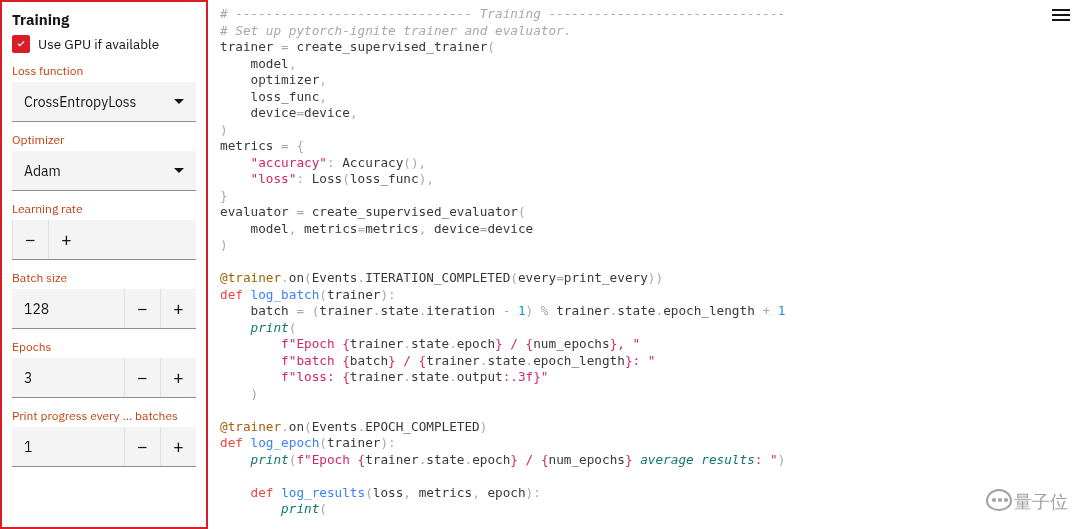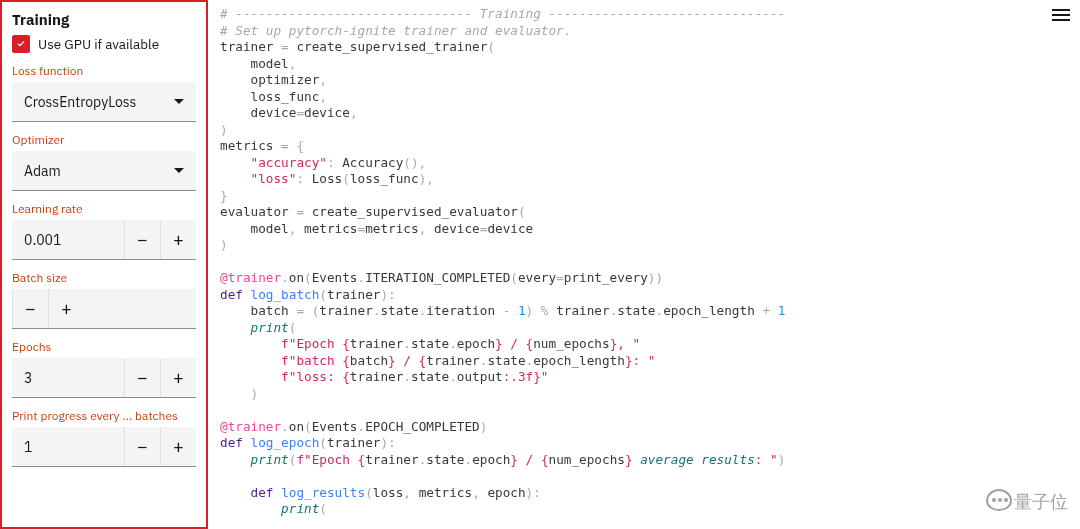--- a/index.html
+++ b/index.html
@@ -69,22 +69,22 @@
   }
   pre.code {
     margin:0;
     font-family: "SFMono-Regular",Consolas,Menlo,monospace;
     font-size:12.7px;
     line-height:1.3;
     color:#393939;
     white-space:pre;
   }
   .hl-c { color:#a2a9b0; font-style:italic; }
-  .hl-k { color:#4c1d95; }     
-  .hl-d { color:#ec4899; }     
+  .hl-k { color:#ef4444; }     
+  .hl-d { color:#a16207; }     
   .hl-fn{ color:#3b82f6; }     
   .hl-p { color:#a8a8a8; }     
   .hl-s { color:#d12765; }     
   .hl-n { color:#1192e8; }     
   .hl-id{ color:#393939; }
   .hl-pr{ color:#0f766e;font-style:italic; }     
   
   .hamburger {
     position:absolute; top:6px; right:10px;
     cursor:pointer;
@@ -142,27 +142,27 @@
       <span>Adam</span>
       <span class="caret">
           <svg viewBox="0 0 10 6">
             <path d="M0 0l5 5 5-5z" fill="#161616"></path>
           </svg>
         </span>
     </div>
 
     <div class="field-label">Learning rate</div>
     <div class="num-wrap">
-      <div class="num-value">0.001</div>
       <div class="step-btn">−</div>
       <div class="step-btn">+</div>
     </div>
 
     <div class="field-label">Batch size</div>
     <div class="num-wrap">
+      <div class="num-value">128</div>
       <div class="step-btn">−</div>
       <div class="step-btn">+</div>
     </div>
 
     <div class="field-label">Epochs</div>
     <div class="num-wrap">
       <div class="num-value">3</div>
       <div class="step-btn">−</div>
       <div class="step-btn">+</div>
     </div>

